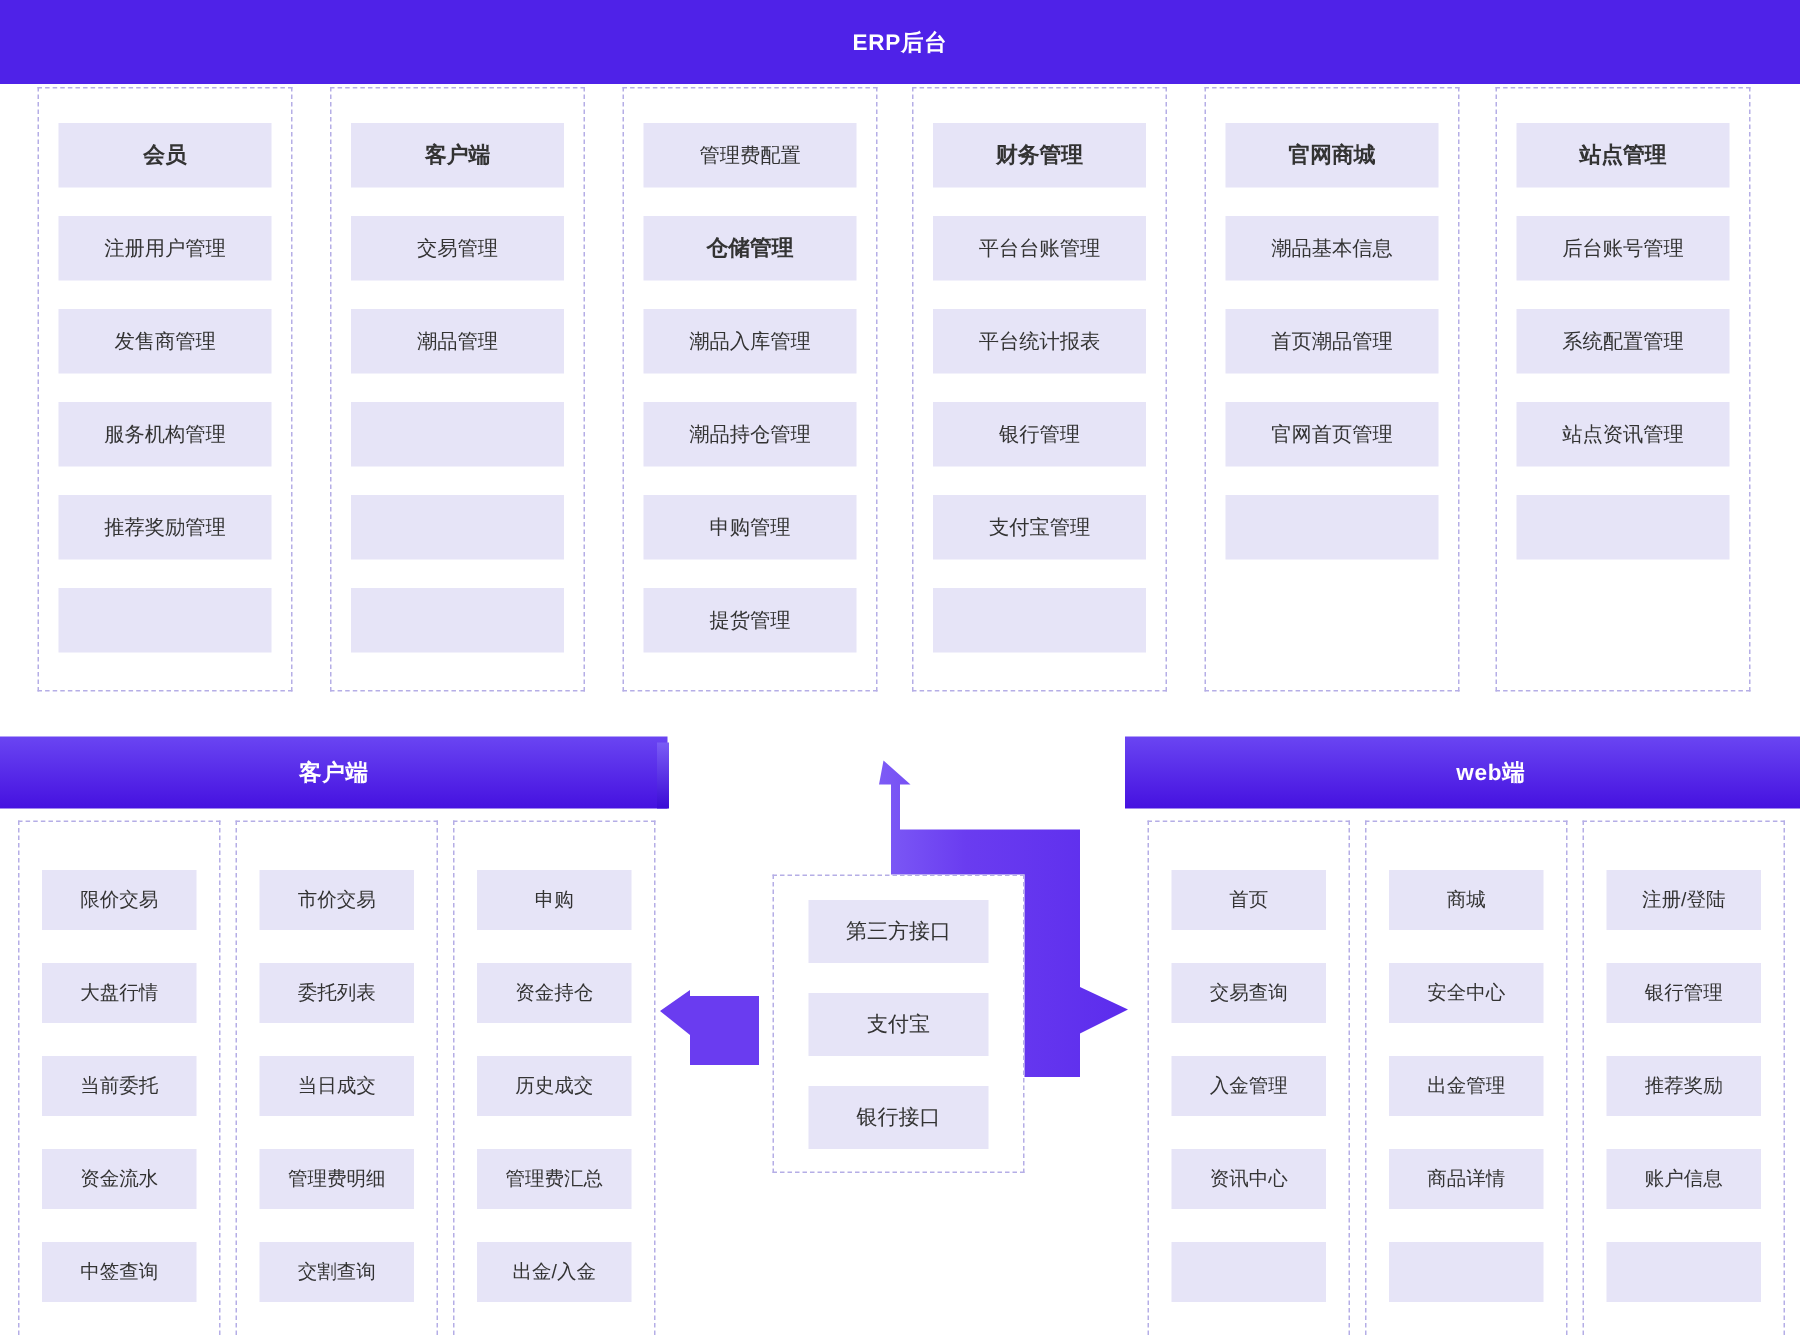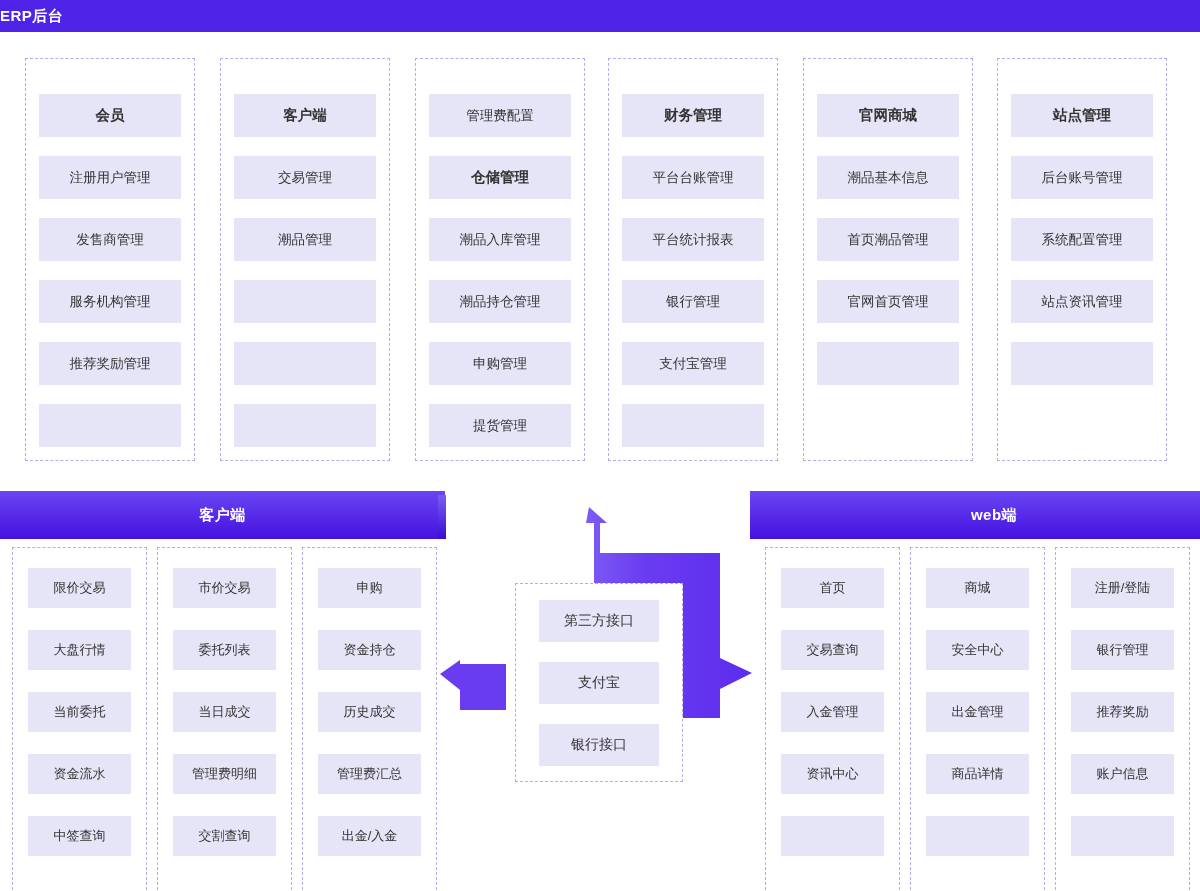--- a/index.html
+++ b/index.html
@@ -14,28 +14,28 @@
     overflow: hidden;
     font-family: "Liberation Sans", "DejaVu Sans", sans-serif;
     color: #333333;
   }
 
   
   .erp-header {
     position: absolute;
     left: 0; top: 0;
     width: 1200px;
-    height: 32px;
+    height: 56px;
     background: #4f22e8;
     color: #ffffff;
     font-size: 15px;
     font-weight: bold;
     display: flex;
     align-items: center;
-    justify-content: flex-start;
+    justify-content: center;
     letter-spacing: 0.5px;
   }
 
   
   .col {
     position: absolute;
     border: 1px dashed #b5aee6;
     background: transparent;
     box-sizing: border-box;
   }
@@ -57,21 +57,21 @@
   
   .top-col {
     top: 58px;
     width: 170px;
     height: 403px;
     padding-top: 19px;
   }
   .top-col .cell {
     width: 142px;
     height: 43px;
-    margin: 16px auto 19px auto;
+    margin: 4px auto 19px auto;
   }
 
   
   .sec-header {
     position: absolute;
     height: 48px;
     background: linear-gradient(180deg, #6a45f2 0%, #4511e0 100%);
     color: #ffffff;
     font-size: 15px;
     font-weight: bold;
@@ -91,21 +91,21 @@
   
   .bot-col {
     top: 547px;
     width: 135px;
     height: 348px;
     padding-top: 16px;
   }
   .bot-col .cell {
     width: 103px;
     height: 40px;
-    margin: 4px auto 22px auto;
+    margin: 16px auto 22px auto;
     font-size: 13px;
   }
 
   
   .mid-col {
     position: absolute;
     left: 515px;
     top: 583px;
     width: 168px;
     height: 199px;

